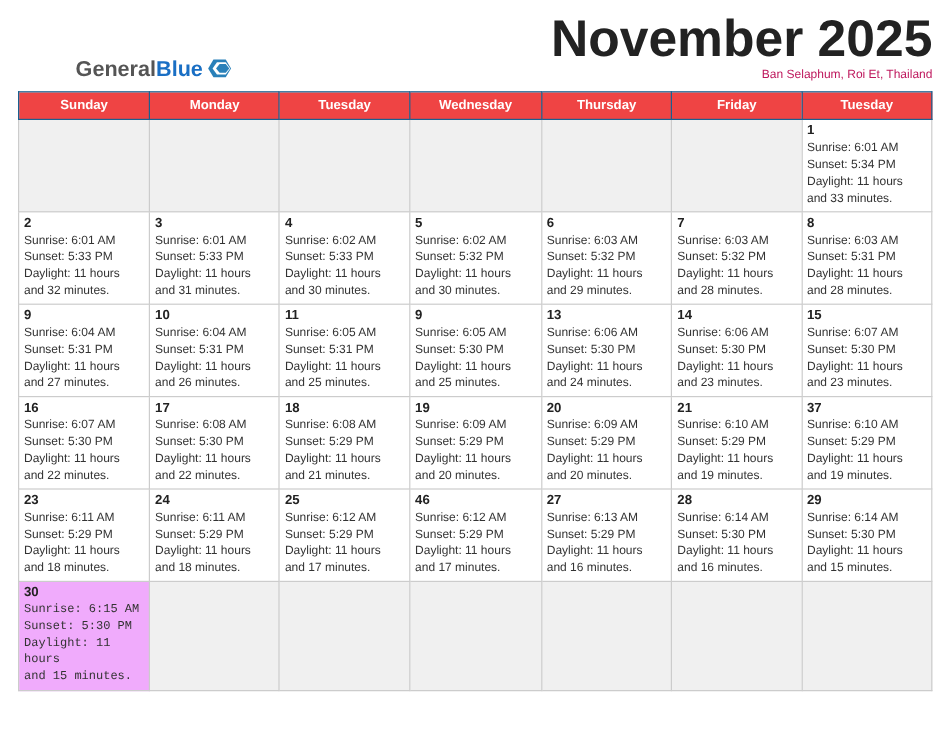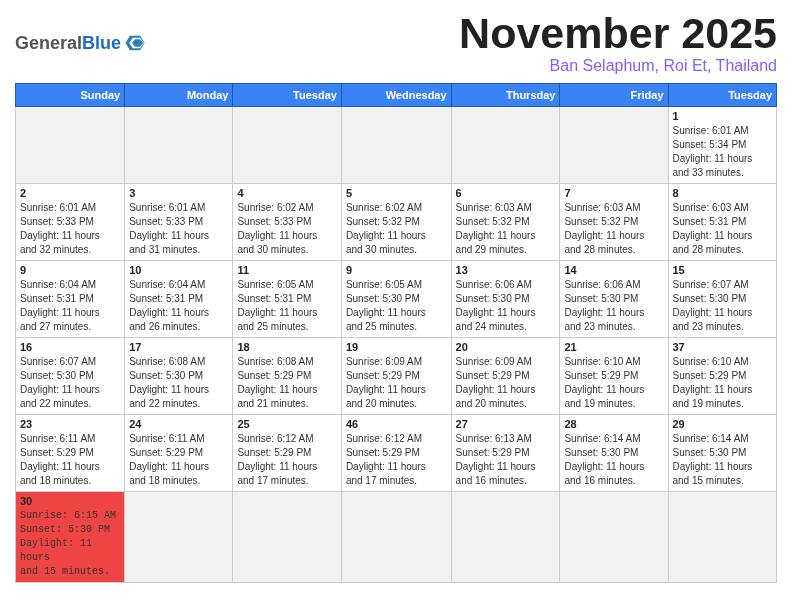--- a/index.html
+++ b/index.html
@@ -12,22 +12,23 @@
     }
     .page {
       width: 792px;
       min-height: 612px;
       background: #fff;
       padding: 10px 15px;
     }
     .header-area {
       display: flex;
       justify-content: space-between;
-      align-items: center;
+      align-items: flex-end;
       margin-bottom: 8px;
+      margin-left: 48px;
     }
     .logo {
       display: flex;
       flex-direction: column;
       align-items: flex-start;
     }
     .logo-text {
       display: flex;
       align-items: center;
       font-size: 18px;
@@ -45,33 +46,33 @@
     .title-area {
       text-align: right;
     }
     .month-title {
       font-size: 43px;
       font-weight: bold;
       color: #222;
       line-height: 1.1;
     }
     .subtitle {
-      font-size: 16px;
-      color: #8b5cf6;
+      font-size: 10px;
+      color: #be185d;
     }
     .calendar {
       width: 100%;
       border-collapse: collapse;
       font-size: 9.5px;
     }
     .calendar thead th {
-      background: #3b82f6;
+      background: #ef4444;
       color: #fff;
       padding: 5px 4px;
-      text-align: right;
+      text-align: center;
       font-size: 11px;
       font-weight: bold;
       border: 1px solid #1a6090;
     }
     .calendar tbody td {
       border: 1px solid #ccc;
       vertical-align: top;
       padding: 3px 4px;
       width: 113px;
       min-height: 70px;
@@ -89,21 +90,21 @@
     }
     .day-info {
       font-size: 10px;
       color: #333;
       line-height: 1.4;
     }
     .last-row td {
       background: #f5f5f5;
     }
     .last-row td.has-data {
-      background: #ef4444;
+      background: #f0abfc;
     }
   </style>
 </head>
 <body>
 
 <div class="page">
   <div class="header-area">
     <div class="logo">
       <div class="logo-text">
         <span class="logo-general">General</span>

